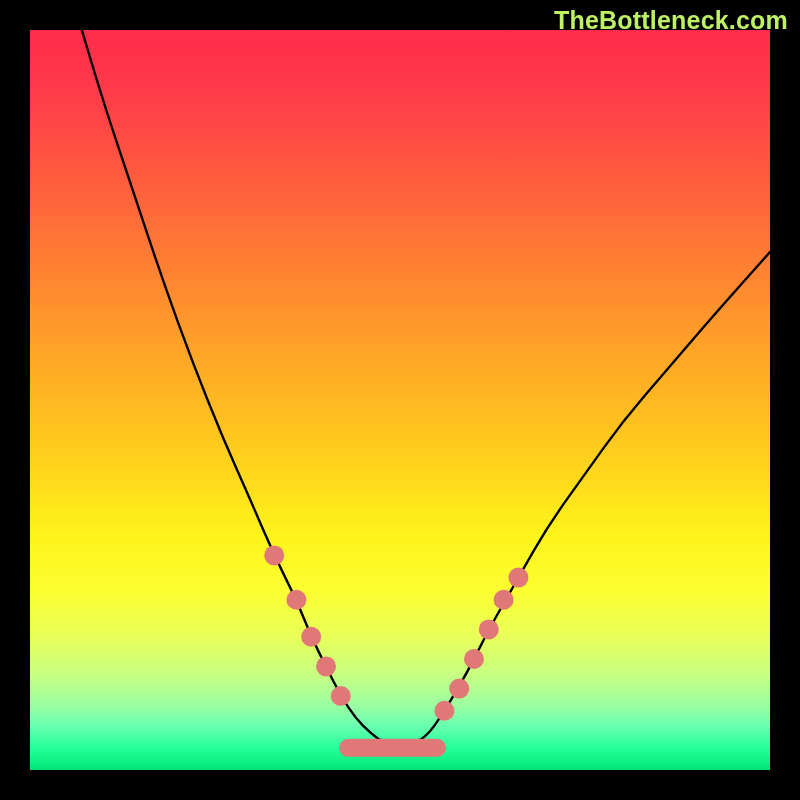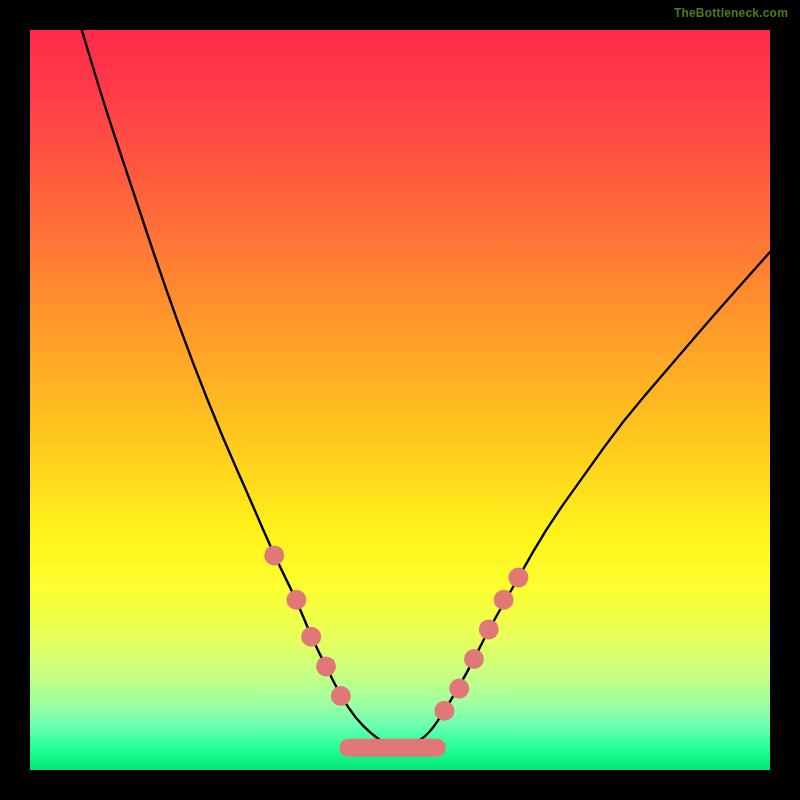--- a/index.html
+++ b/index.html
@@ -38,23 +38,23 @@
       #6affb0 94%,
       #25ff9a 97%,
       #00e676 100%
     );
   }
   .watermark {
     position: absolute;
     top: 6px;
     right: 12px;
     font-family: Arial, Helvetica, sans-serif;
-    font-size: 12px;
+    font-size: 25px;
     font-weight: 600;
-    color: #4d7c0f;
+    color: #bef264;
     letter-spacing: 0.2px;
     user-select: none;
   }
   svg.overlay {
     position: absolute;
     left: 0;
     top: 0;
     width: 740px;
     height: 740px;
     overflow: visible;

